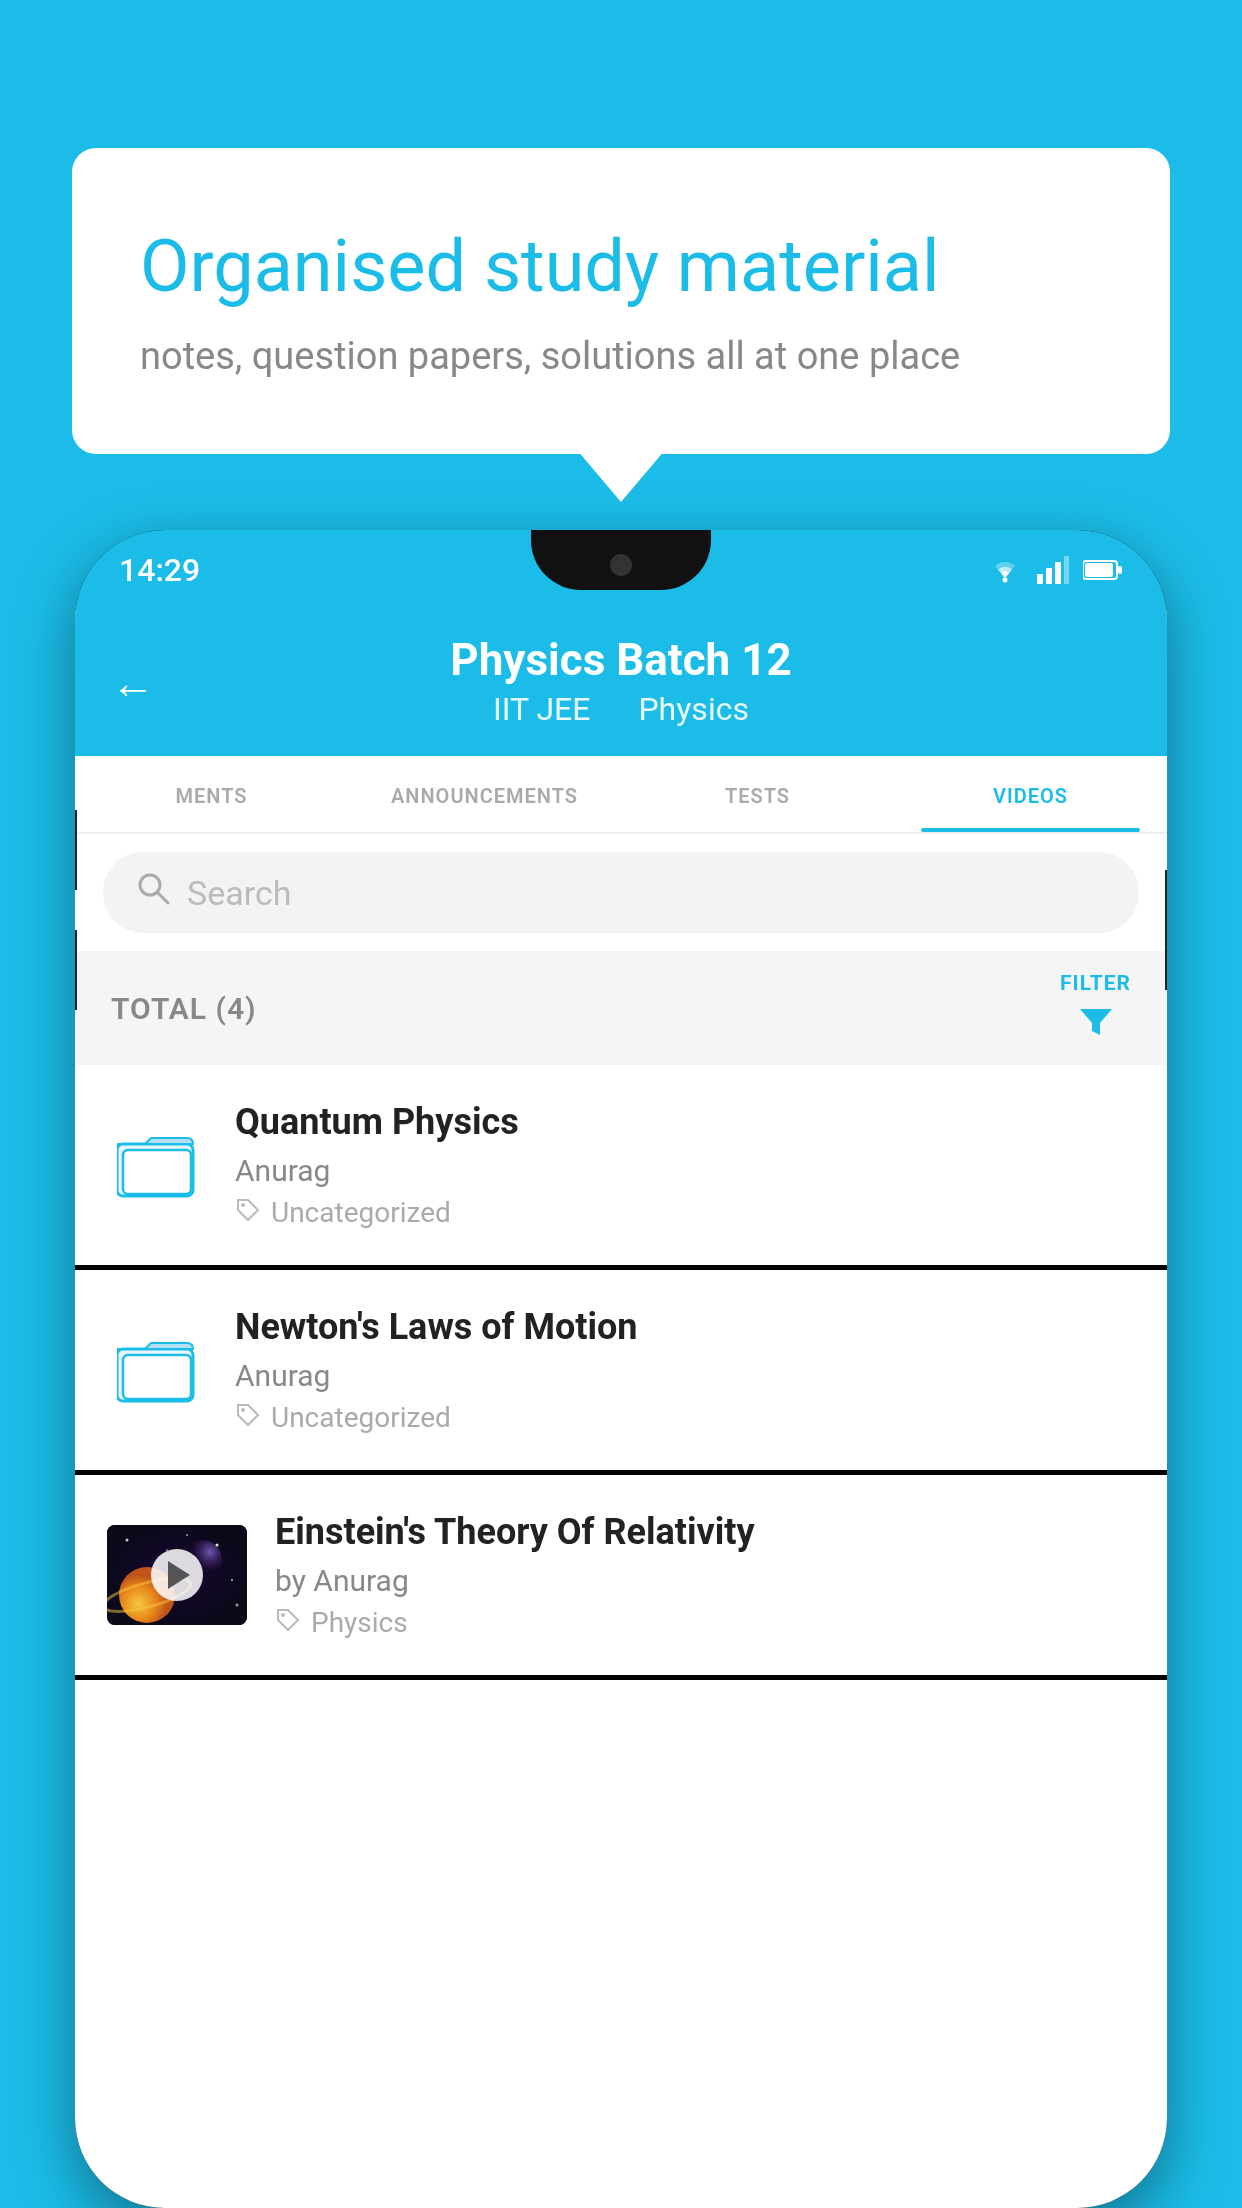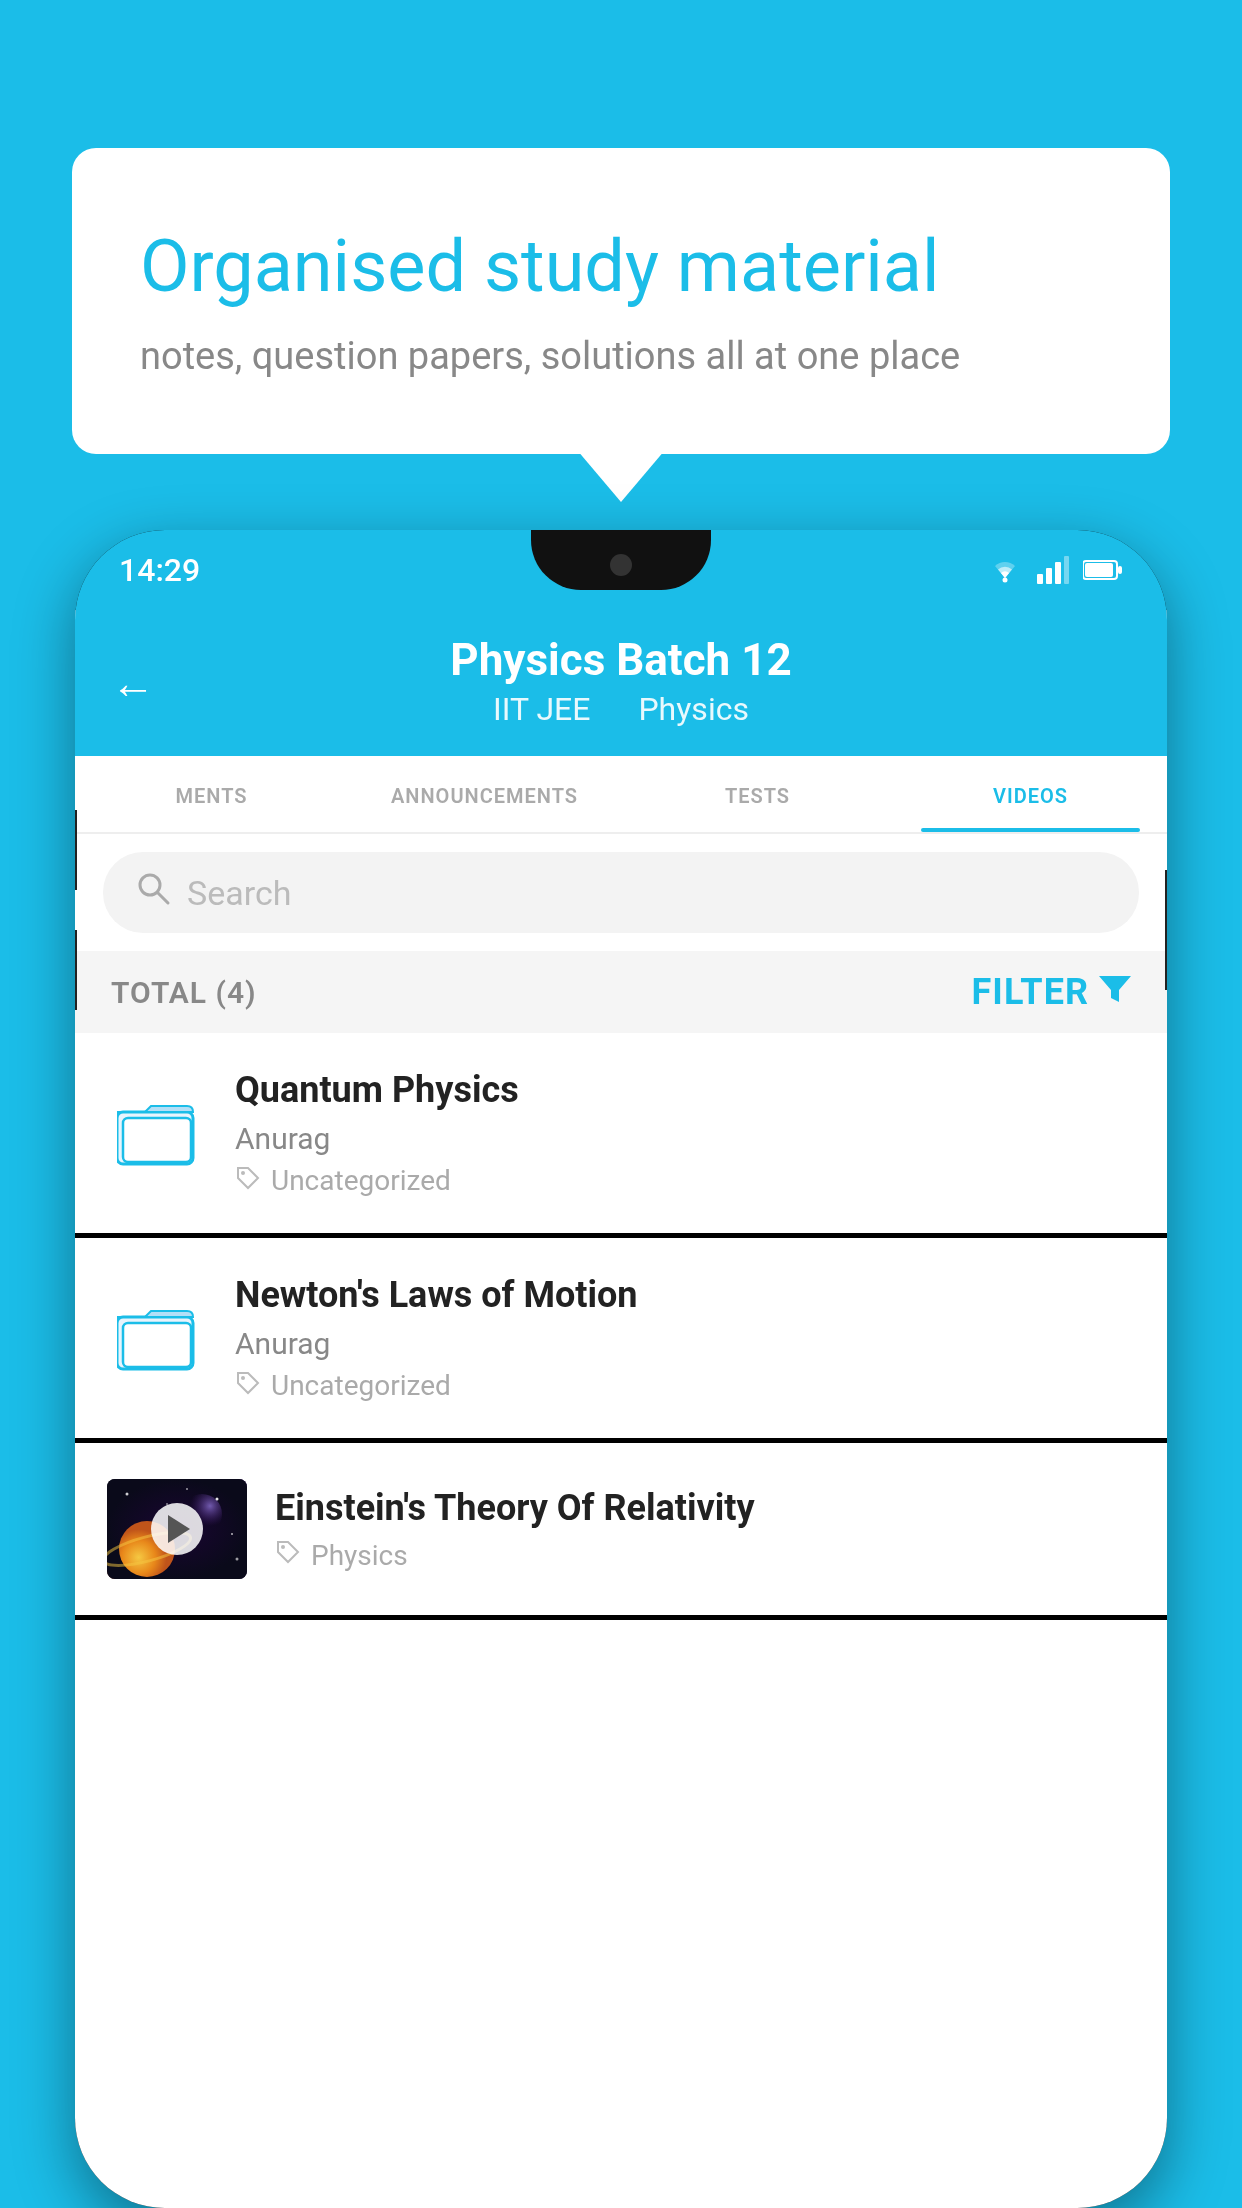--- a/index.html
+++ b/index.html
@@ -200,23 +200,24 @@
       font-size: 30px;
       color: #888;
       font-weight: 600;
       letter-spacing: 1px;
     }
     .filter-btn {
       display: flex;
       align-items: center;
       gap: 10px;
       color: #1BBDE8;
-      font-size: 36px;
+      font-size: 21px;
       font-weight: 700;
       letter-spacing: 1px;
+      flex-direction: column;
     }
     .filter-icon {
       font-size: 32px;
     }
 
     
     .video-list {
       background: white;
       flex: 1;
     }
@@ -517,20 +518,21 @@
               <circle cx="60" cy="25" r="1" fill="white" opacity="0.5"></circle>
               <circle cx="130" cy="80" r="1.5" fill="white" opacity="0.6"></circle>
             </svg>
           </div>
           <div class="play-btn-overlay">
             <div class="play-triangle"></div>
           </div>
         </div>
         <div class="video-info">
           <div class="video-title">Einstein's Theory Of Relativity</div>
+          <div class="video-author">by Anurag</div>
           <div class="video-tag">
             <span class="tag-icon">
               <svg width="26" height="26" viewBox="0 0 26 26" fill="none">
                 <path d="M3 3 L13 3 L23 13 L13 23 L3 13 Z" stroke="#bbb" stroke-width="2" fill="none"></path>
                 <circle cx="8" cy="8" r="2" fill="#bbb"></circle>
               </svg>
             </span>
             <span>Physics</span>
           </div>
         </div>

